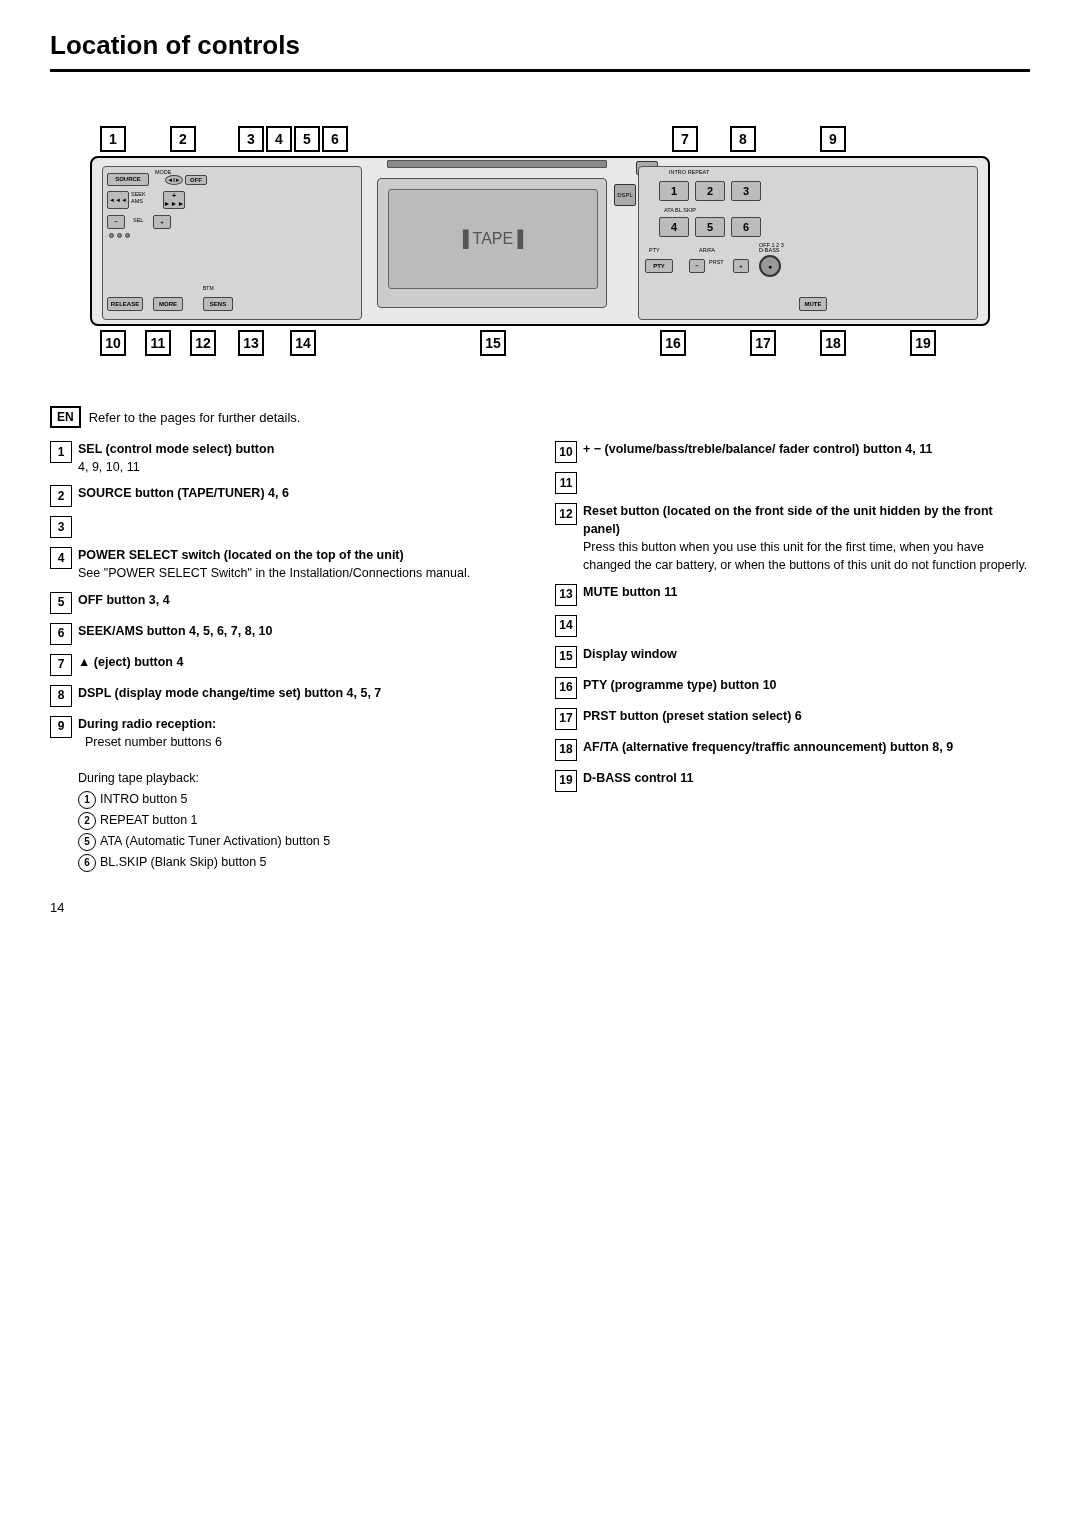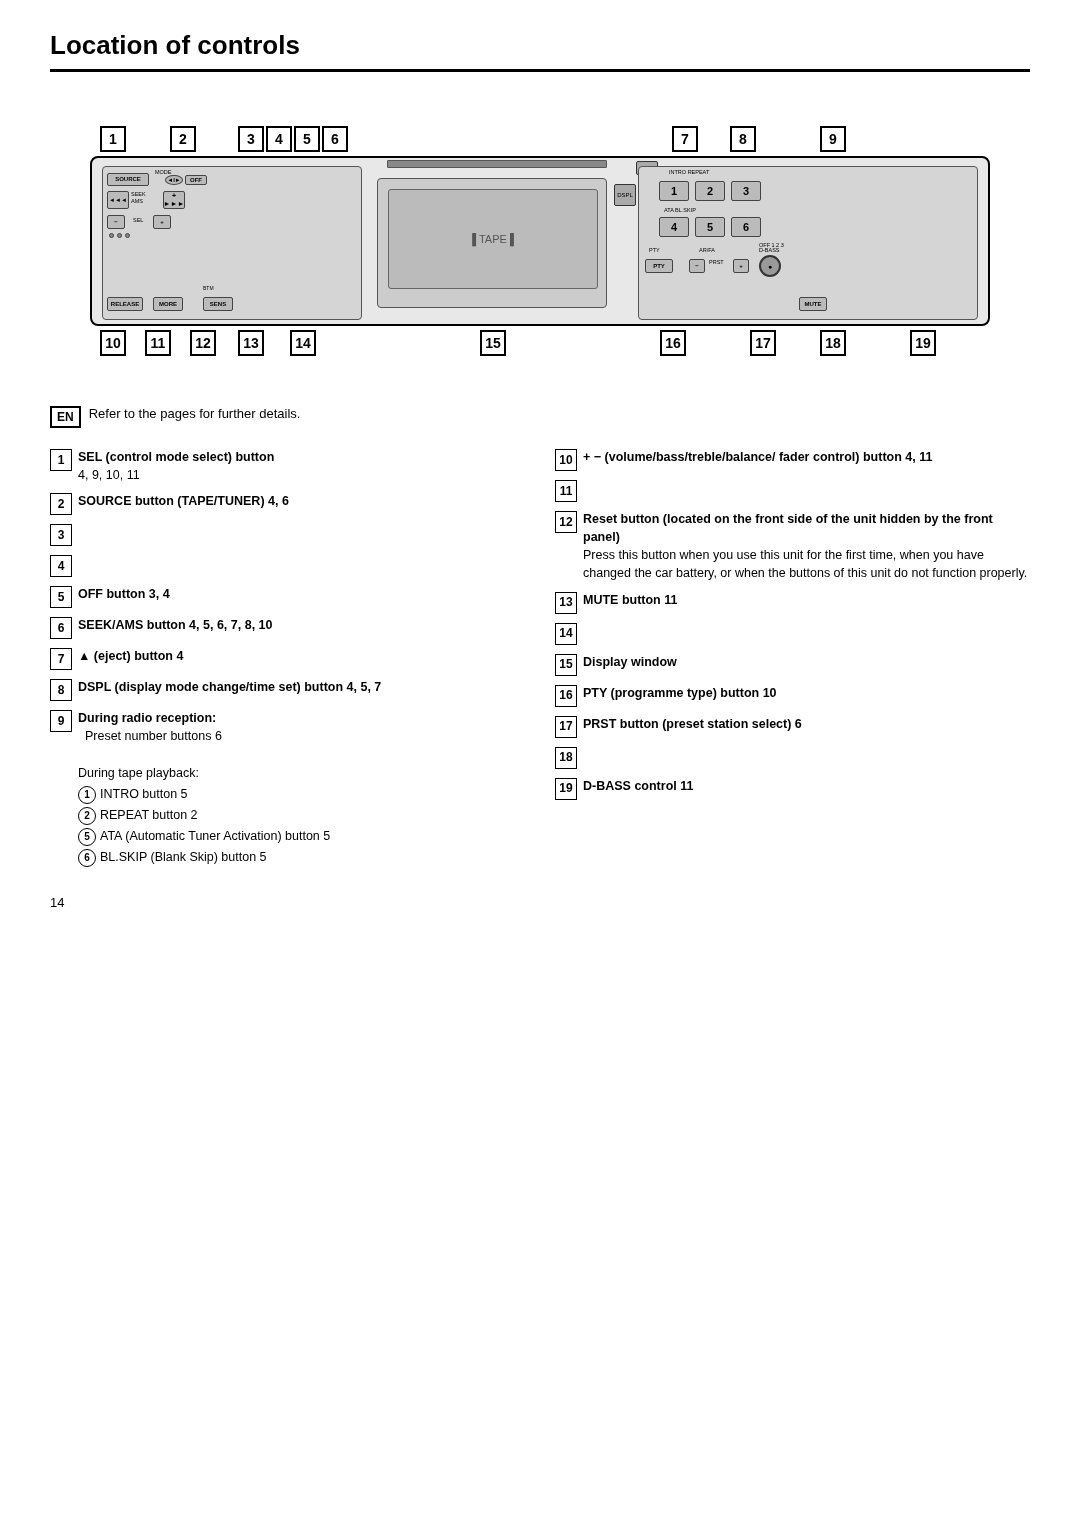--- a/index.html
+++ b/index.html
@@ -152,23 +152,24 @@
     .en-badge {
       display: inline-block;
       border: 2px solid #000;
       font-weight: bold;
       font-size: 12px;
       padding: 2px 5px;
       margin-right: 8px;
     }
 
     .refer-text {
-      margin-bottom: 20px;
+      margin-bottom: 12px;
       font-size: 13px;
       display: flex;
+      align-items: center;
     }
 
     .content-columns {
       display: flex;
       gap: 30px;
       margin-bottom: 20px;
     }
 
     .col-left, .col-right {
       flex: 1;
@@ -262,21 +263,21 @@
       <div class="device-btn" style="left:4px;top:130px;width:36px;height:14px;">RELEASE</div>
 
       <div class="device-btn" style="left:50px;top:130px;width:30px;height:14px;">MORE</div>
 
       <div class="device-label" style="left:100px;top:118px;font-size:5px;">BTM</div>
       <div class="device-btn" style="left:100px;top:130px;width:30px;height:14px;">SENS</div>
     </div>
 
     <div class="panel-center">
 
-      <div style="position:absolute;left:10px;top:10px;width:210px;height:100px;background:#bbb;border:1px solid #666;border-radius:3px;display:flex;align-items:center;justify-content:center;font-size:11px;color:#555;">
+      <div style="position:absolute;left:10px;top:10px;width:210px;height:100px;background:#bbb;border:1px solid #666;border-radius:3px;display:flex;align-items:center;justify-content:center;font-size:16px;color:#555;">
         ▐ TAPE ▌
       </div>
 
       <div style="position:absolute;right:-30px;top:5px;width:22px;height:22px;background:#aaa;border:1.5px solid #333;border-radius:2px;font-size:6px;display:flex;align-items:center;justify-content:center;text-align:center;">DSPL</div>
 
       <div style="position:absolute;right:-52px;top:-18px;width:22px;height:14px;background:#aaa;border:1px solid #333;border-radius:2px;font-size:8px;display:flex;align-items:center;justify-content:center;">▲</div>
     </div>
 
     <div class="panel-right">
 
@@ -346,20 +347,24 @@
       <span class="item-num">2</span>
       <span class="item-text"><strong>SOURCE button (TAPE/TUNER) 4, 6</strong></span>
     </div>
 
     <div class="item">
       <span class="item-num">3</span>
     </div>
 
     <div class="item">
       <span class="item-num">4</span>
+      <span class="item-text">
+        <strong>POWER SELECT switch (located on the top of the unit)</strong><br>
+        See "POWER SELECT Switch" in the Installation/Connections manual.
+      </span>
     </div>
 
     <div class="item">
       <span class="item-num">5</span>
       <span class="item-text"><strong>OFF button 3, 4</strong></span>
     </div>
 
     <div class="item">
       <span class="item-num">6</span>
       <span class="item-text"><strong>SEEK/AMS button 4, 5, 6, 7, 8, 10</strong></span>
@@ -380,21 +385,21 @@
       <span class="item-text">
         <strong>During radio reception:</strong><br>
         &nbsp;&nbsp;Preset number buttons 6<br><br>
         During tape playback:<br>
         <span style="display:flex;align-items:flex-start;margin-top:3px;">
           <span class="item-num circle" style="margin-right:4px;">1</span>
           <span>INTRO button 5</span>
         </span>
         <span style="display:flex;align-items:flex-start;margin-top:2px;">
           <span class="item-num circle" style="margin-right:4px;">2</span>
-          <span>REPEAT button 2</span>
+          <span>REPEAT button 1</span>
         </span>
         <span style="display:flex;align-items:flex-start;margin-top:2px;">
           <span class="item-num circle" style="margin-right:4px;">5</span>
           <span>ATA (Automatic Tuner Activation) button 5</span>
         </span>
         <span style="display:flex;align-items:flex-start;margin-top:2px;">
           <span class="item-num circle" style="margin-right:4px;">6</span>
           <span>BL.SKIP (Blank Skip) button 5</span>
         </span>
       </span>
@@ -440,20 +445,21 @@
       <span class="item-text"><strong>PTY (programme type) button 10</strong></span>
     </div>
 
     <div class="item">
       <span class="item-num">17</span>
       <span class="item-text"><strong>PRST button (preset station select)  6</strong></span>
     </div>
 
     <div class="item">
       <span class="item-num">18</span>
+      <span class="item-text"><strong>AF/TA (alternative frequency/traffic announcement) button 8, 9</strong></span>
     </div>
 
     <div class="item">
       <span class="item-num">19</span>
       <span class="item-text"><strong>D-BASS control 11</strong></span>
     </div>
 
   </div>
 </div>
 

